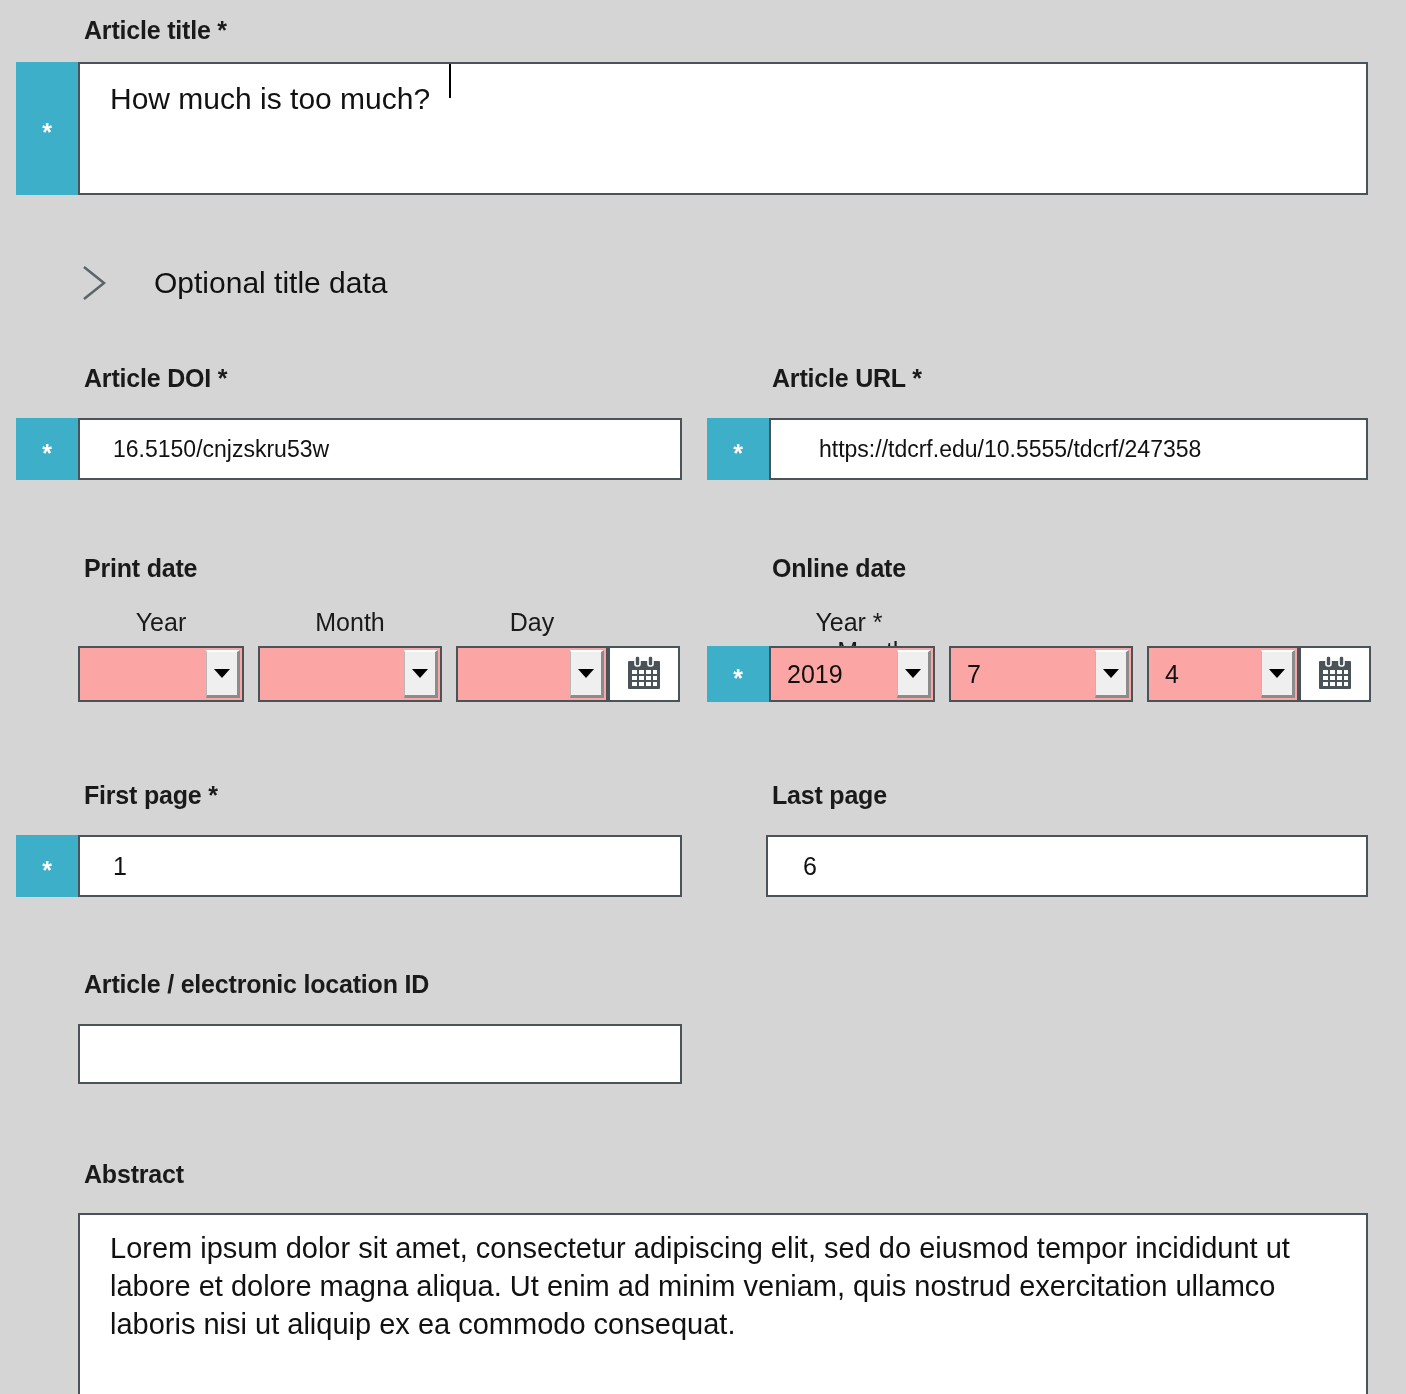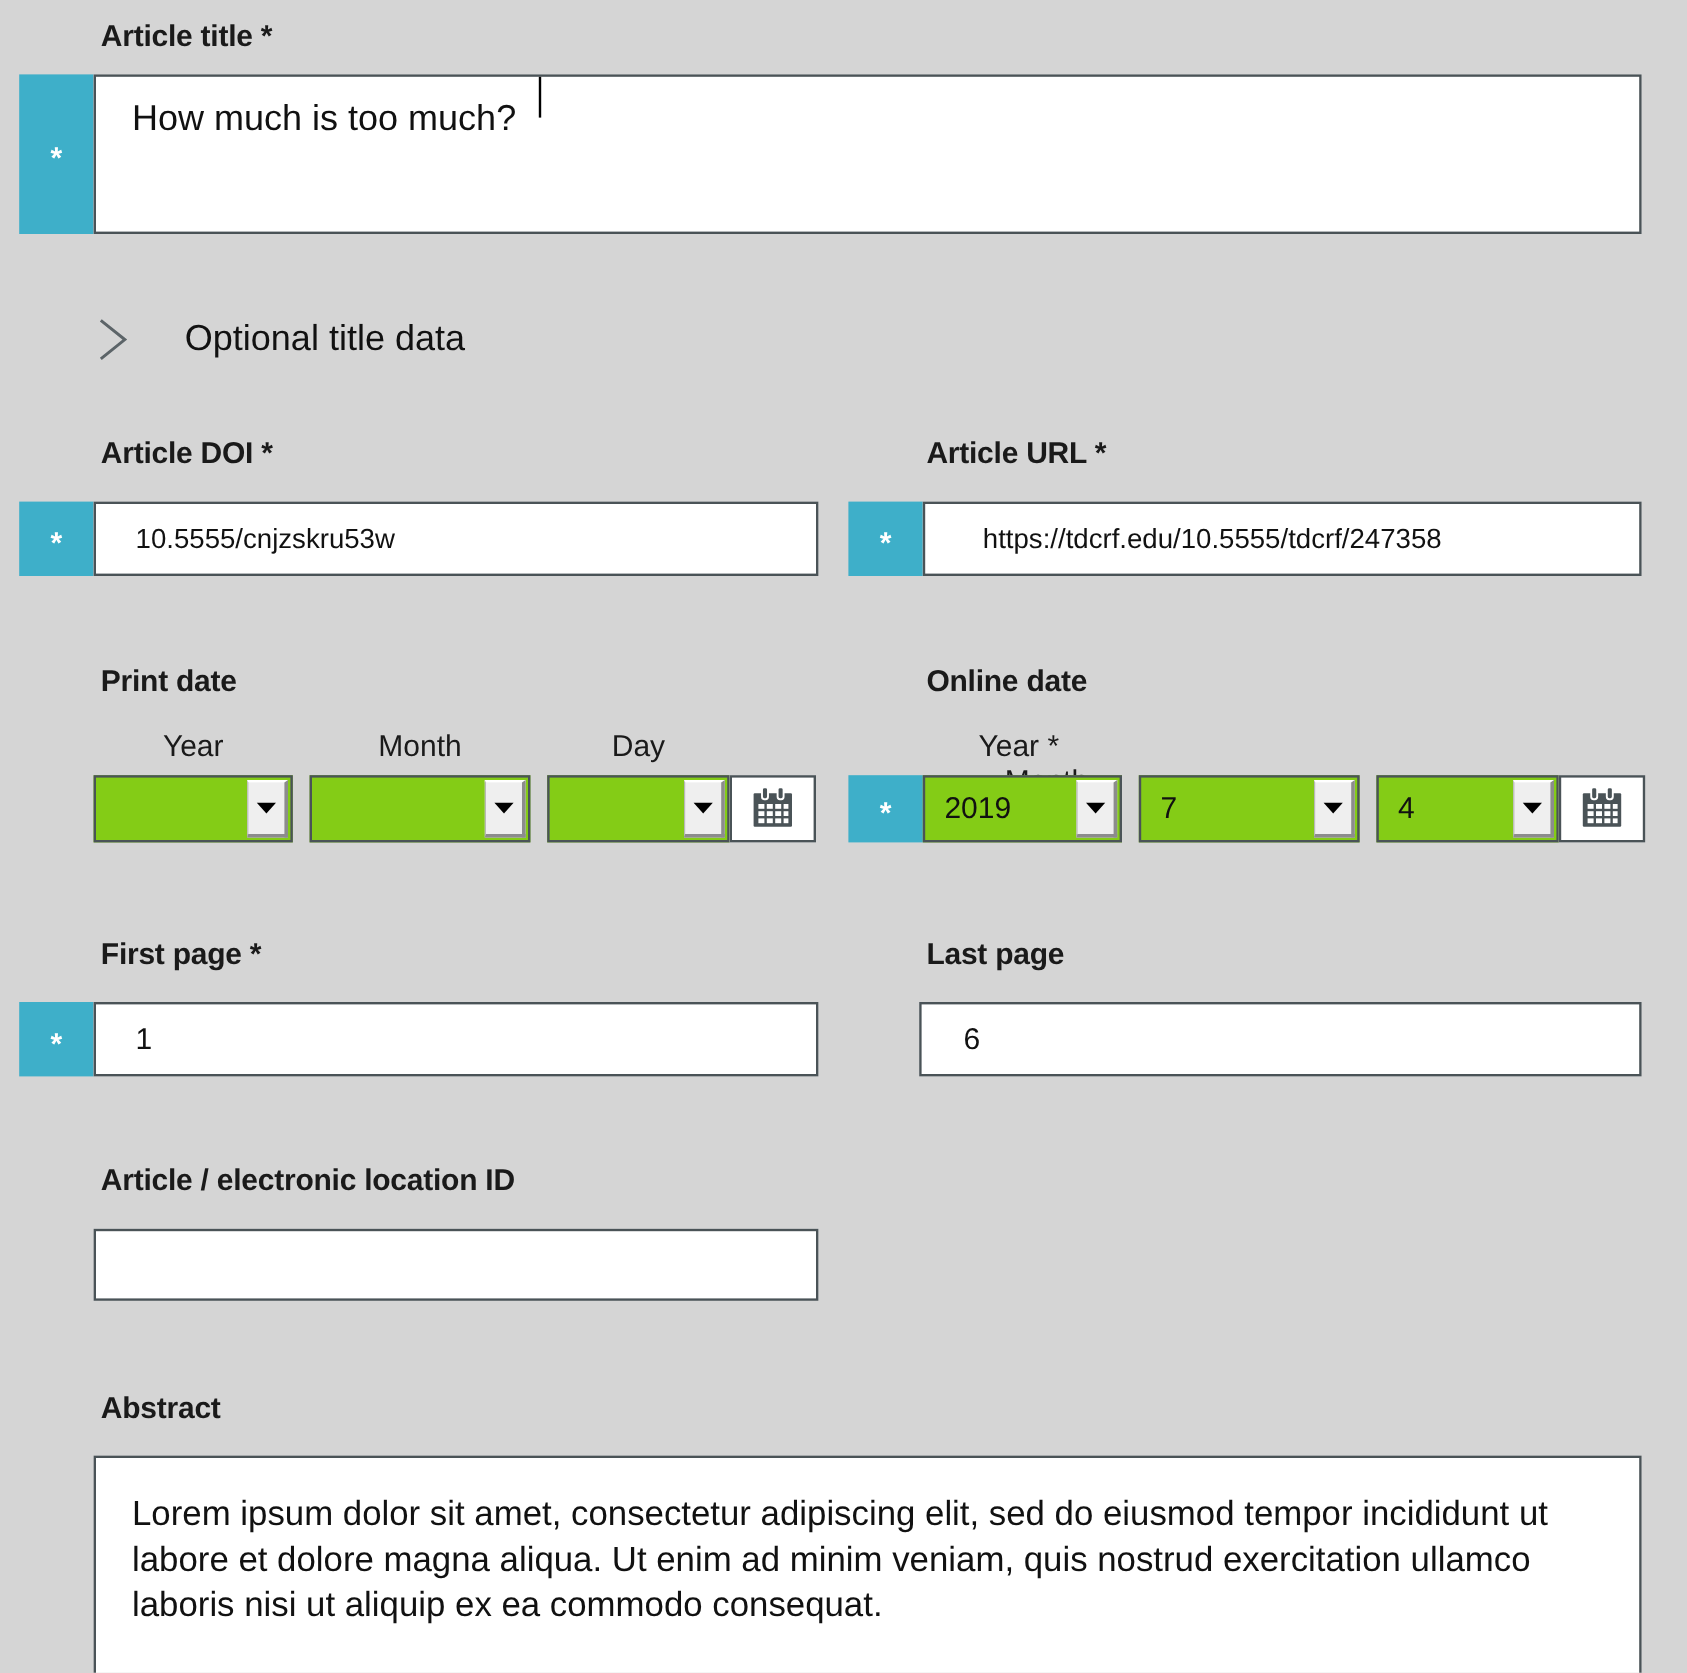--- a/index.html
+++ b/index.html
@@ -114,21 +114,21 @@
   .sl-year  { width: 166px; }
   .sl-month { width: 184px; margin-left: 14px; text-align: center; }
   .sl-day   { width: 152px; margin-left: 14px; }
 
   #print-row  { left: 78px; top: 646px; height: 56px; display: flex; align-items: stretch; }
   #online-row { left: 707px; top: 646px; height: 56px; display: flex; align-items: stretch; }
   #online-row .req { height: 56px; align-self: center; }
 
   .selectbox {
     border: 2px solid #4a5357;
-    background: #84cc16;
+    background: #fca5a5;
     box-sizing: border-box;
     display: flex;
     align-items: stretch;
     height: 56px;
   }
   .selectbox .sval {
     flex: 1;
     display: flex;
     align-items: center;
     padding-left: 16px;
@@ -192,21 +192,21 @@
     width: 1290px; height: 200px;
     border: 2px solid #4a5357;
     background: #ffffff;
     box-sizing: border-box;
     overflow: hidden;
   }
   #abstract-box .atext {
     font-size: 29px;
     line-height: 38px;
     color: #111;
-    padding: 28px 22px 0 30px;
+    padding: 14px 22px 0 30px;
     margin: 0;
   }
 </style>
 </head>
 <body>
 
 <div class="blk field-label" id="title-label">Article title *</div>
 
 <div class="blk row" id="title-row">
   <div class="req">
@@ -224,21 +224,21 @@
   </svg>
   <span class="otext">Optional title data</span>
 </div>
 
 <div class="blk field-label" id="doi-label">Article DOI *</div>
 <div class="blk row" id="doi-row">
   <div class="req">
     <span>*</span>
   </div>
   <div class="inputbox">
-    <span class="val">10.5555/cnjzskru53w</span>
+    <span class="val">16.5150/cnjzskru53w</span>
   </div>
 </div>
 
 <div class="blk field-label" id="url-label">Article URL *</div>
 <div class="blk row" id="url-row">
   <div class="req">
     <span>*</span>
   </div>
   <div class="inputbox">
     <span class="val">https://tdcrf.edu/10.5555/tdcrf/247358</span>

